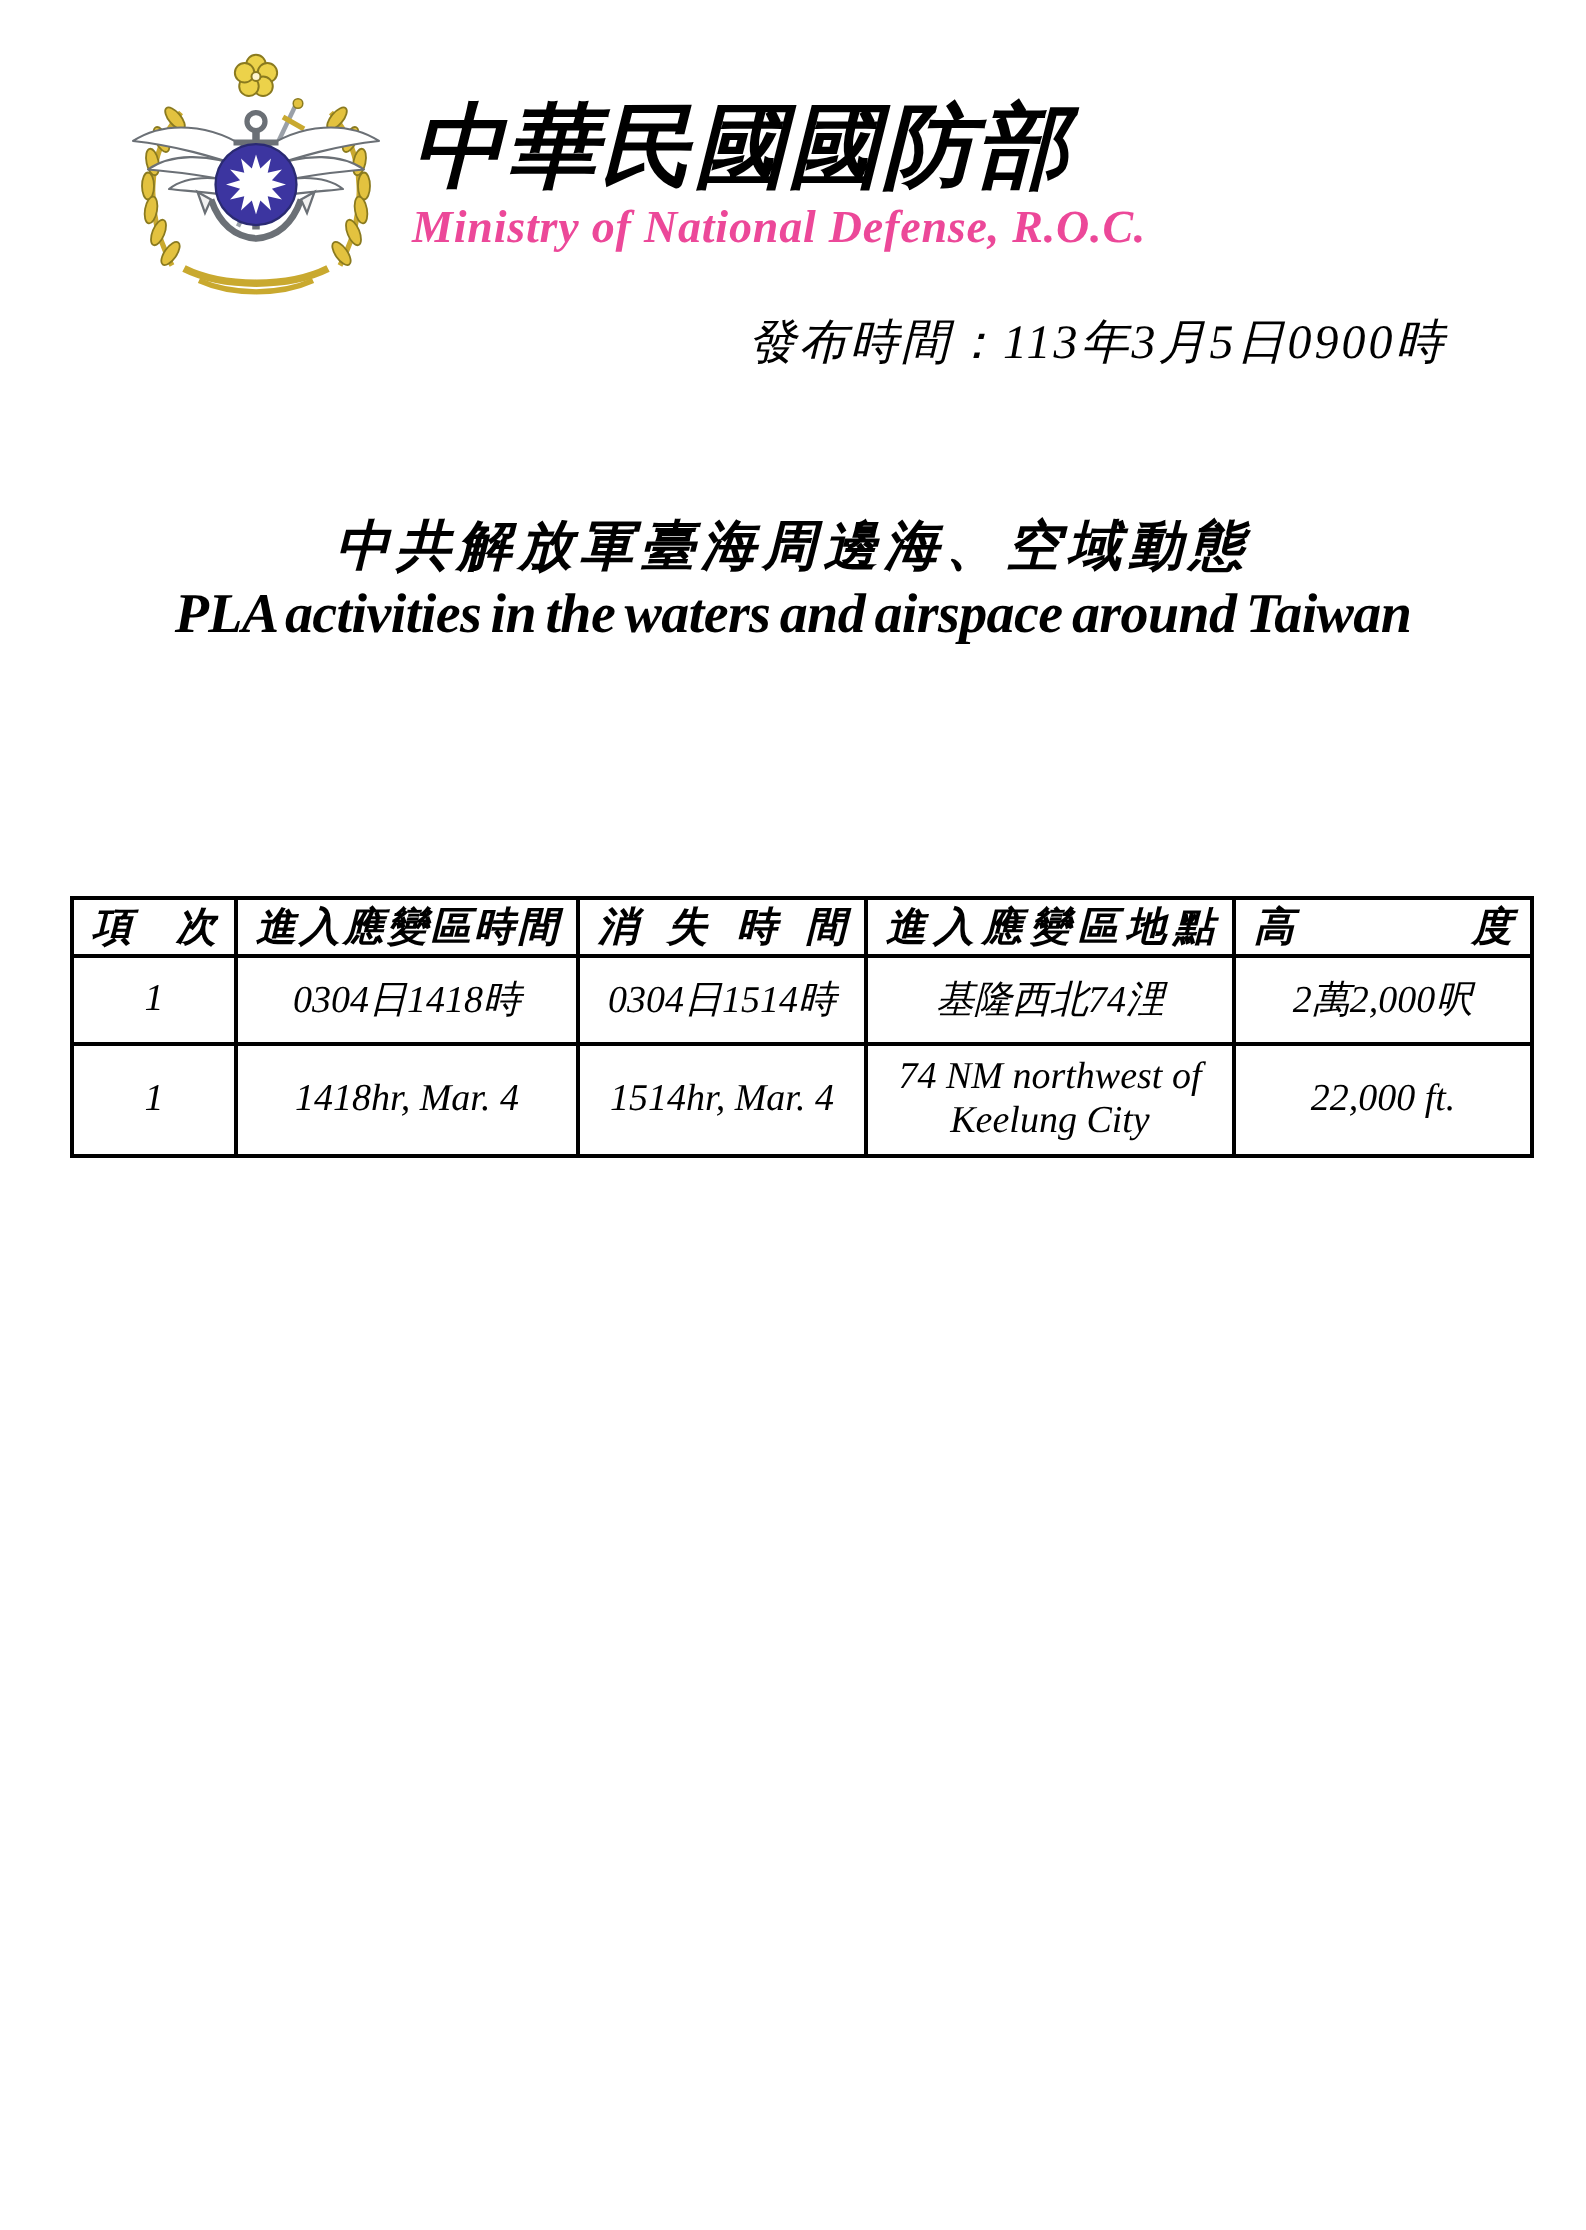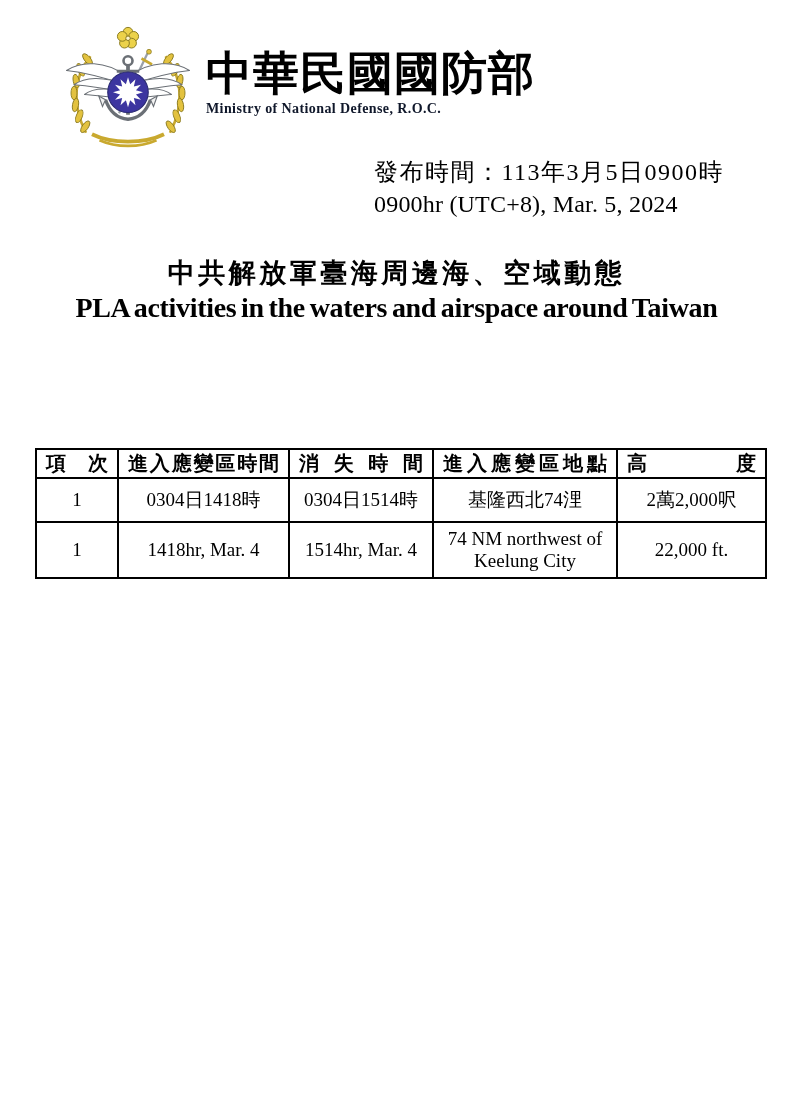--- a/index.html
+++ b/index.html
@@ -1,26 +1,26 @@
 <!DOCTYPE html>
 <html><head>
 <meta charset="utf-8">
 <style>
   html,body { margin:0; padding:0; background:#fff; }
   .page {
     position:relative; width:793px; height:1115px; background:#ffffff;
-    font-family:"Liberation Serif","DejaVu Serif",serif; color:#000; overflow:hidden;
+    font-family:"Liberation Serif","DejaVu Serif",serif; color:#000; overflow:hidden;font-style:italic;
   }
 
   
   .logo-block { position:absolute; left:53px; top:22px; display:flex; align-items:flex-start; }
   .emblem { width:150px; height:130px; flex:none; }
   .logo-text { margin-left:3px; margin-top:28px; }
   .org-zh { font-size:46px; font-weight:bold; line-height:1.05; letter-spacing:1px; white-space:nowrap; }
-  .org-en { font-size:14px; font-weight:bold; color:#0f172a; letter-spacing:0.4px; margin-top:3px; white-space:nowrap; }
+  .org-en { font-size:23px; font-weight:bold; color:#ec4899; letter-spacing:0.4px; margin-top:3px; white-space:nowrap; }
 
   
   .release { position:absolute; left:374px; top:157px; font-size:24px; line-height:1.32; }
   .release-zh { letter-spacing:1.5px; white-space:nowrap; }
   .release-en { letter-spacing:0.2px; white-space:nowrap; }
 
   
   .titles { position:absolute; top:255px; left:0; width:100%; text-align:center; }
   .title-zh { font-size:27px; font-weight:bold; letter-spacing:3.5px; white-space:nowrap; }
   .title-en { font-size:28px; font-weight:bold; letter-spacing:-0.3px; word-spacing:-2px; margin-top:1px; white-space:nowrap; }
@@ -111,21 +111,20 @@
       </g>
     </svg>
     <div class="logo-text">
       <div class="org-zh">中華民國國防部</div>
       <div class="org-en">Ministry of National Defense, R.O.C.</div>
     </div>
   </div>
 
   <div class="release">
     <div class="release-zh">發布時間：113年3月5日0900時</div>
-    <div class="release-en">0900hr (UTC+8), Mar. 5, 2024</div>
   </div>
 
   <div class="titles">
     <div class="title-zh">中共解放軍臺海周邊海、空域動態</div>
     <div class="title-en">PLA activities in the waters and airspace around Taiwan</div>
   </div>
 
 
   <table class="balloon-table">
     <colgroup>

